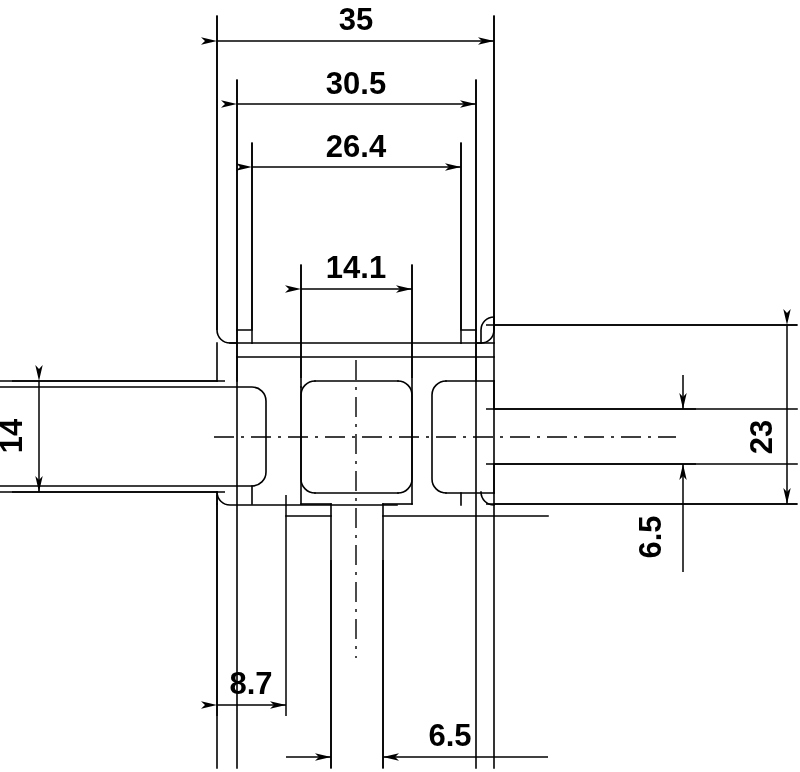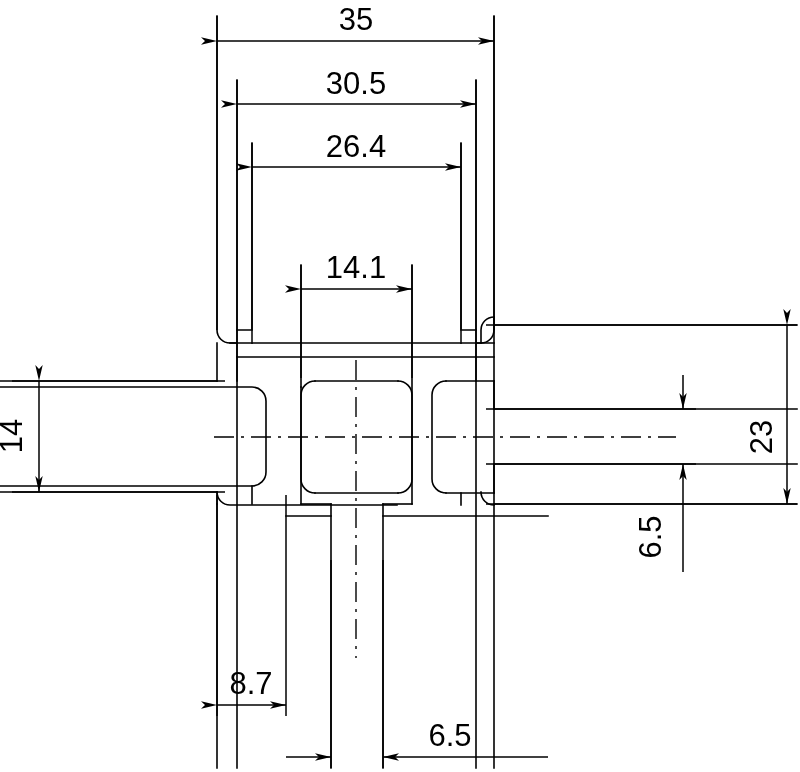--- a/index.html
+++ b/index.html
@@ -7,20 +7,21 @@
     padding: 0;
     background: #ffffff;
   }
   #drawing-root {
     position: relative;
     width: 800px;
     height: 772px;
     background: #ffffff;
     font-family: "Liberation Sans", sans-serif;
     overflow: hidden;
+    font-weight: bold;
   }
   svg.cad {
     display: block;
     width: 800px;
     height: 772px;
   }
   .profile-line {
     fill: none;
     stroke: #000000;
     stroke-width: 1.6;

